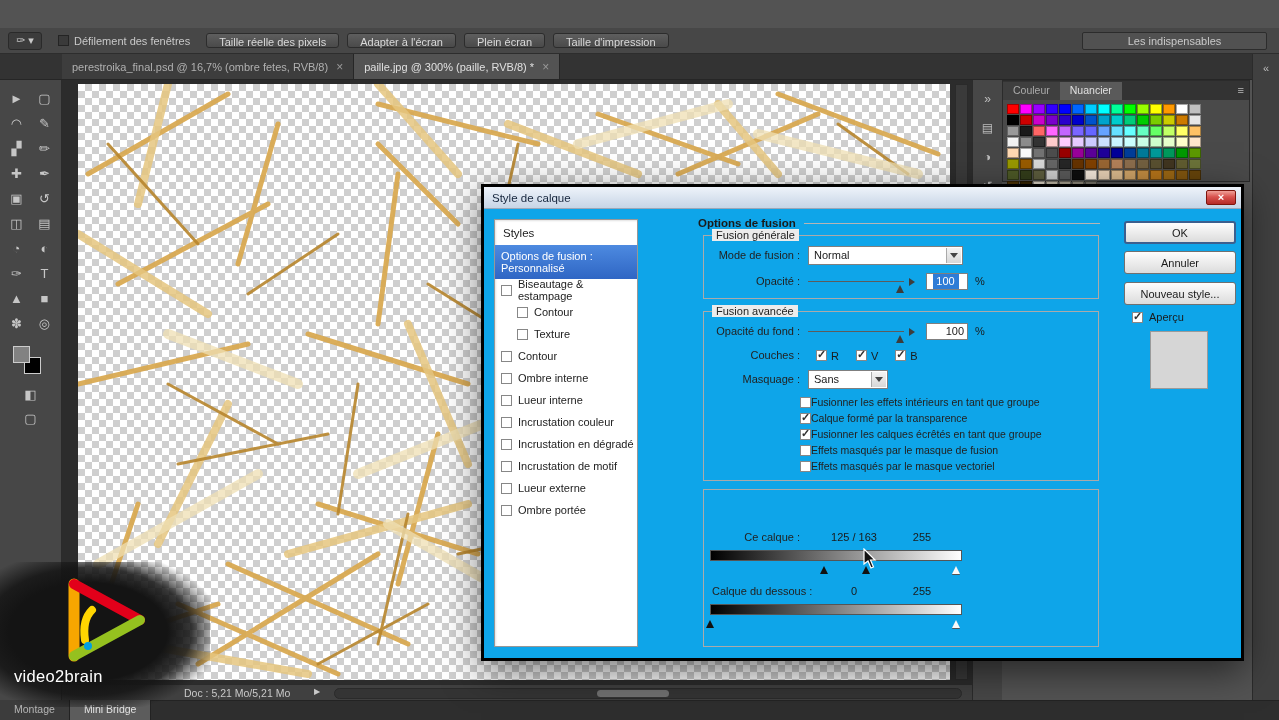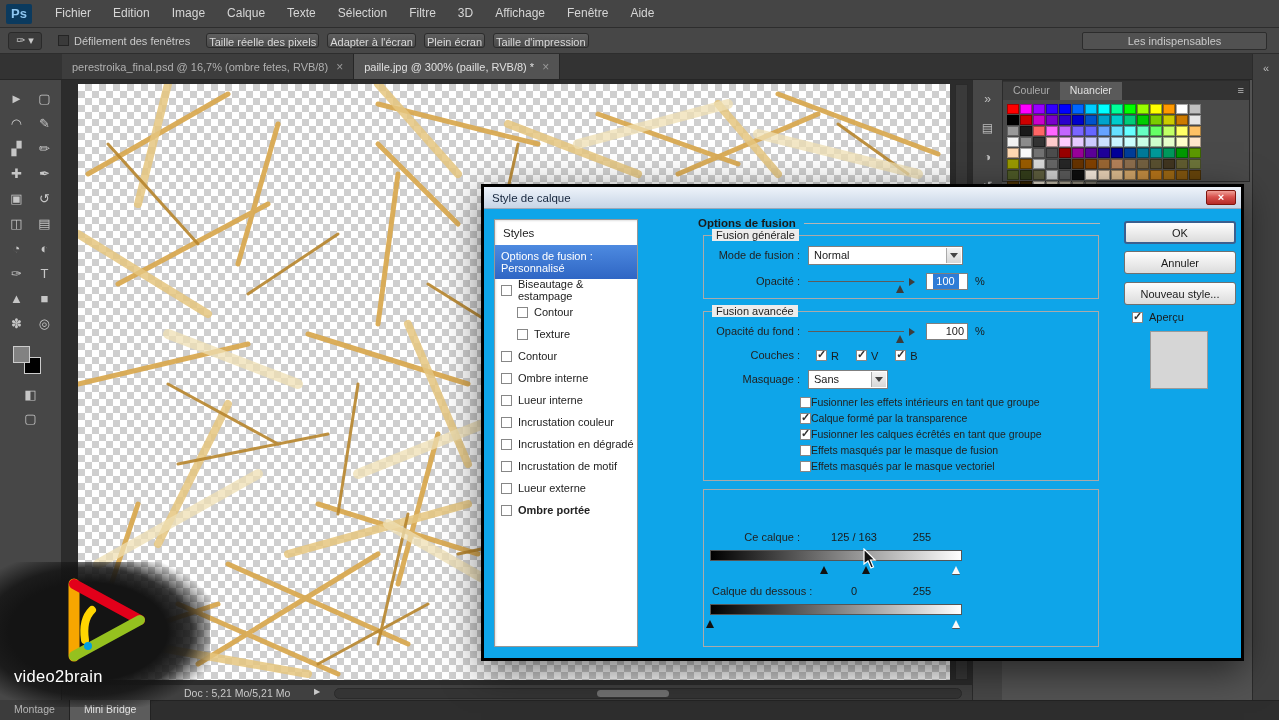--- a/index.html
+++ b/index.html
@@ -10,21 +10,21 @@
 
   
   .menubar{background:#454545;border-bottom:1px solid #2d2d2d;display:flex;align-items:center}
   .ps-logo{width:26px;height:20px;margin:0 12px 0 6px;background:#0b3a5e;color:#8ec6f0;font-size:13px;font-weight:bold;display:flex;align-items:center;justify-content:center;border-radius:2px}
   .menu-items{display:flex}
   .menu-item{color:#d6d6d6;font-size:12px;padding:0 11px;line-height:27px;cursor:default}
   .optionsbar{background:#474747;border-bottom:1px solid #2d2d2d;display:flex;align-items:center;gap:10px;padding:0 8px}
   .tool-preset{width:34px;height:18px;background:#3c3c3c;border:1px solid #2a2a2a;border-radius:3px;color:#c9c9c9;font-size:11px;display:flex;align-items:center;justify-content:center;gap:3px}
   .opt-check{display:flex;align-items:center;gap:5px;color:#c9c9c9;font-size:11px;margin-left:6px}
   .opt-buttons{display:flex;gap:8px;margin-left:6px}
-  .opt-btn{background:linear-gradient(#5e5e5e,#4a4a4a);border:1px solid #2c2c2c;border-radius:3px;color:#d9d9d9;font-size:11px;padding:2px 2px;height:15px;font-family:"Liberation Sans",sans-serif}
+  .opt-btn{background:linear-gradient(#5e5e5e,#4a4a4a);border:1px solid #2c2c2c;border-radius:3px;color:#d9d9d9;font-size:11px;padding:2px 12px;height:15px;font-family:"Liberation Sans",sans-serif}
   .workspace{position:absolute;right:12px;top:4px;height:18px;background:#515151;border:1px solid #2c2c2c;border-radius:2px;color:#c9c9c9;font-size:11px;display:flex;align-items:center;gap:6px;padding:0 10px;width:185px;justify-content:center}
   .tabbar{background:#333;border-bottom:1px solid #262626;display:flex;align-items:flex-end;padding-left:62px}
   .doc-tab{height:25px;display:flex;align-items:center;gap:8px;padding:0 10px;font-size:11px;border-right:1px solid #262626;cursor:default;white-space:nowrap}
   .doc-tab.inactive{background:#3d3d3d;color:#b0b0b0}
   .doc-tab.active{background:#535353;color:#e0e0e0}
   .tab-close{color:#999;font-size:12px}
 
   
   .toolbar{background:#474747;border-right:1px solid #2b2b2b}
   .tools{display:grid;grid-template-columns:28px 28px;justify-content:center;padding-top:6px}
@@ -110,37 +110,20 @@
   .btn.primary{border:2px solid #3b5f8f}
   .preview-chk{position:absolute;left:8px;display:flex;align-items:center;gap:6px}
   .preview-box{position:absolute;background:#d6d6d6;border:1px solid #9a9a9a}
   .cursor{z-index:60}
 </style>
 </head>
 <body>
 
 <div class="app">
 
-  <div class="abs menubar" style="left:0;top:0;width:1279px;height:28px">
-    <div class="ps-logo">Ps</div>
-    <div class="menu-items">
-
-    <span class="menu-item">Fichier</span>
-        <span class="menu-item">Edition</span>
-        <span class="menu-item">Image</span>
-        <span class="menu-item">Calque</span>
-        <span class="menu-item">Texte</span>
-        <span class="menu-item">Sélection</span>
-        <span class="menu-item">Filtre</span>
-        <span class="menu-item">3D</span>
-        <span class="menu-item">Affichage</span>
-        <span class="menu-item">Fenêtre</span>
-        <span class="menu-item">Aide</span>
-      </div>
-  </div>
 
   <div class="abs optionsbar" style="left:0;top:28px;width:1279px;height:26px">
     <div class="tool-preset">
       <span>✑</span>
         <span>▾</span>
     </div>
     <span class="opt-check">
       <span class="cb dark"></span>
       <span>Défilement des fenêtres</span>
     </span>
@@ -463,21 +446,21 @@
             <div class="styles-item" style="padding-left: 6px;">
               <span class="cb"></span>
               <span>Incrustation de motif</span>
             </div>
 
             <div class="styles-item" style="padding-left: 6px;">
               <span class="cb"></span>
               <span>Lueur externe</span>
             </div>
 
-            <div class="styles-item" style="padding-left: 6px; font-weight: bold;">
+            <div class="styles-item" style="padding-left: 6px;">
               <span class="cb"></span>
               <span>Ombre portée</span>
             </div>
           </div>
       </div>
 
       <div class="abs section-head" style="left:214px;top:8px;width:402px">
         <span class="section-title">Options de fusion</span>
         <span class="section-rule"></span>
       </div>

